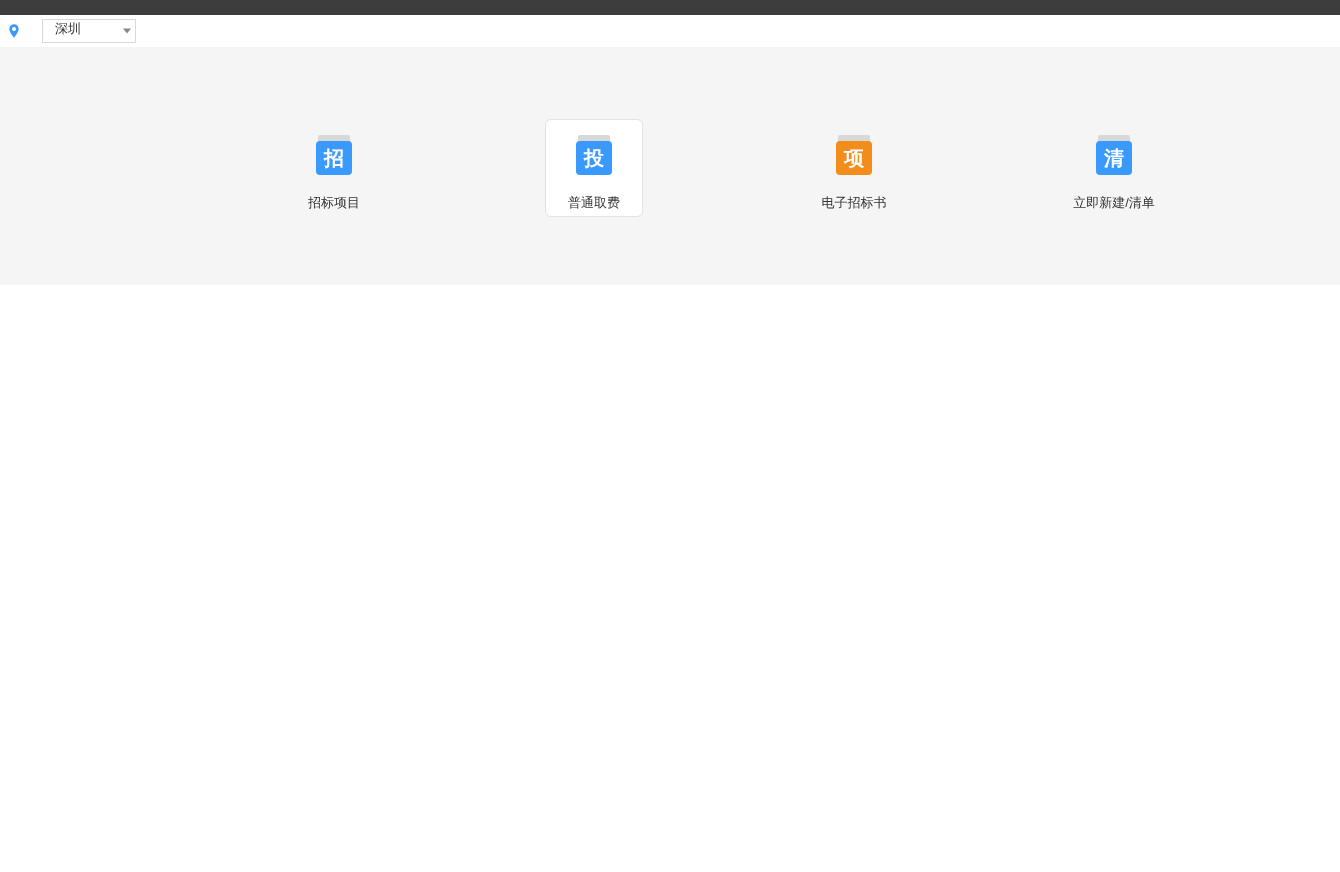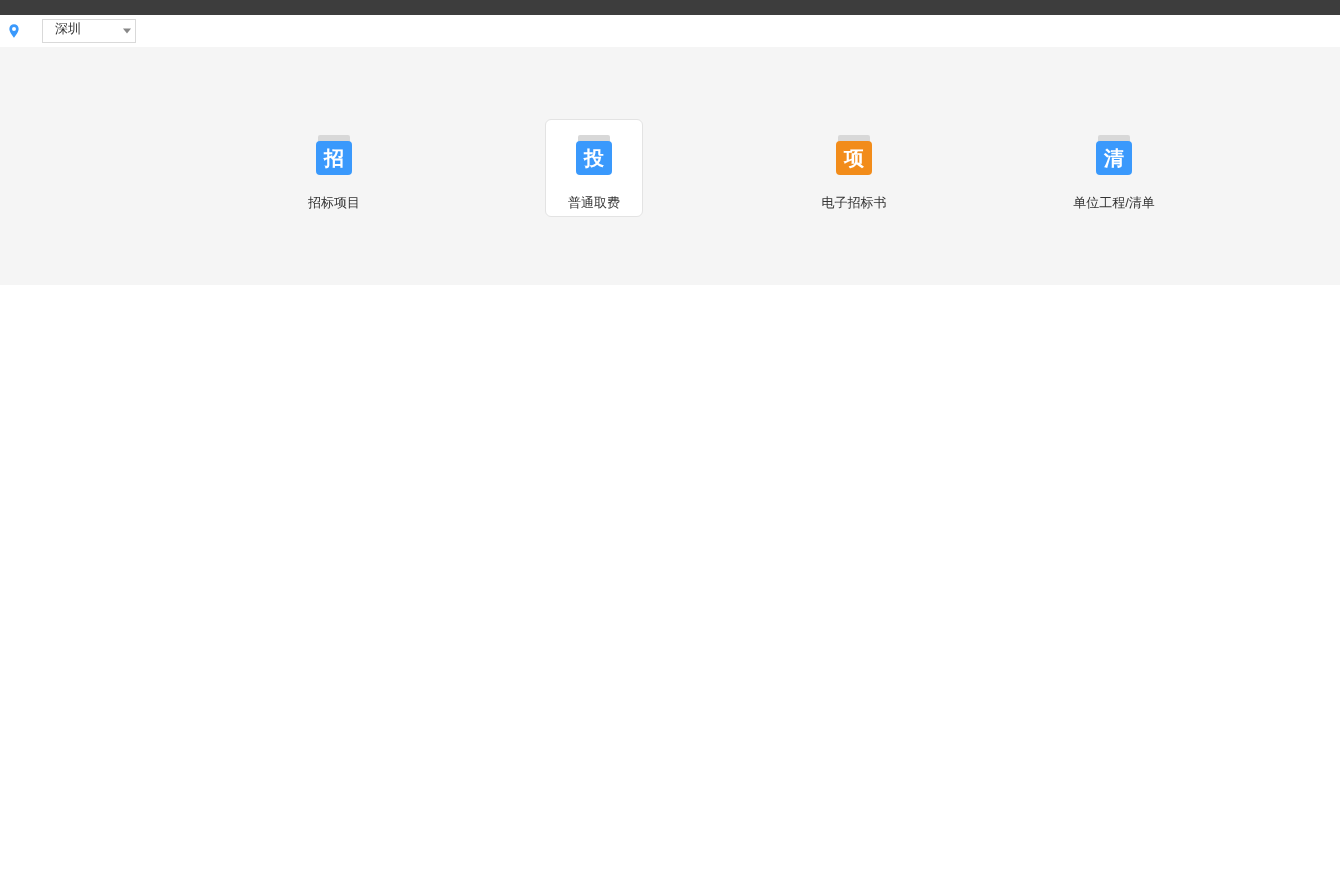--- a/index.html
+++ b/index.html
@@ -94,21 +94,21 @@
         <div class="lbl">电子招标书</div>
       </div>
       <div class="type-item" style="position: absolute; left: 1065px;">
         <div class="icn">
           <svg width="44" height="44" viewBox="0 0 44 44">
             <rect x="6" y="2" width="32" height="8" rx="2" fill="#d8d8d8"></rect>
             <rect x="4" y="8" width="36" height="34" rx="4" fill="#3a99fc"></rect>
             <text x="22" y="32" text-anchor="middle" font-size="20" fill="#fff" font-weight="bold">清</text>
           </svg>
         </div>
-        <div class="lbl">单位工程/清单</div>
+        <div class="lbl">立即新建/清单</div>
       </div>
       <div class="type-item" style="position: absolute; left: 1325px;"></div>
     </div>
 </div>
 
 <div class="content-lower">
 
   <div class="form">
     <div class="frow">
       <div class="flabel">项目名称</div>

